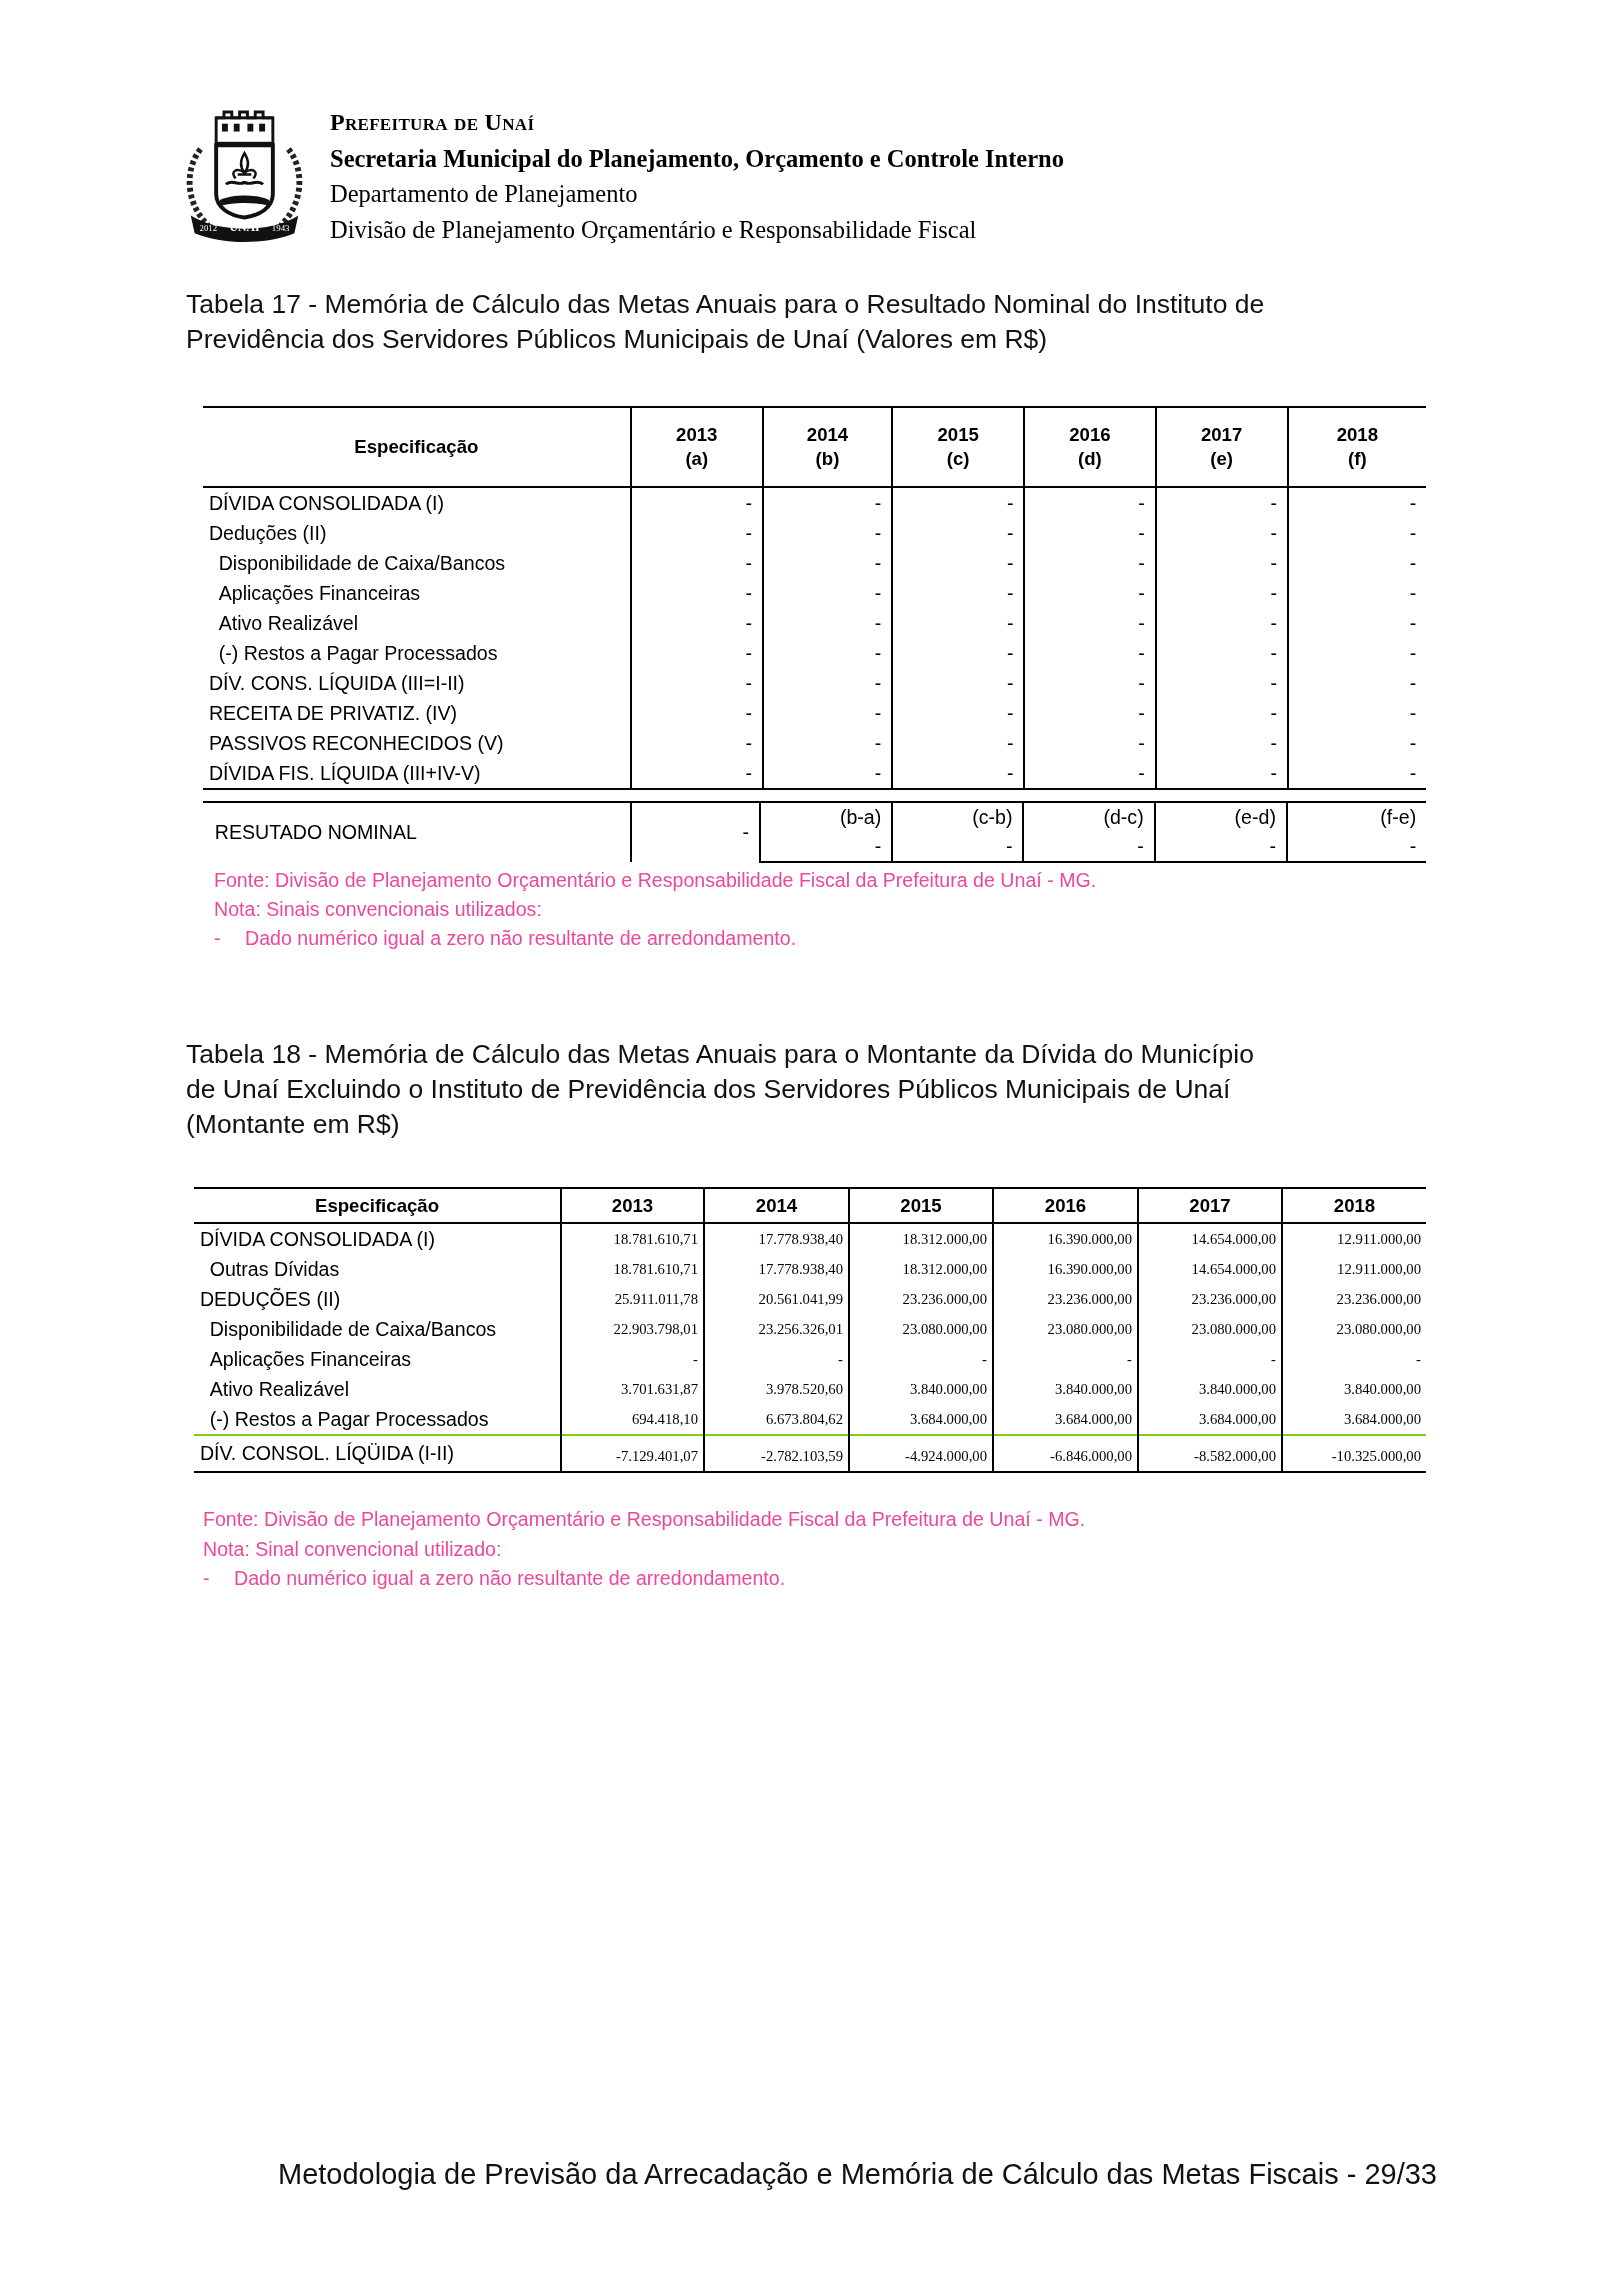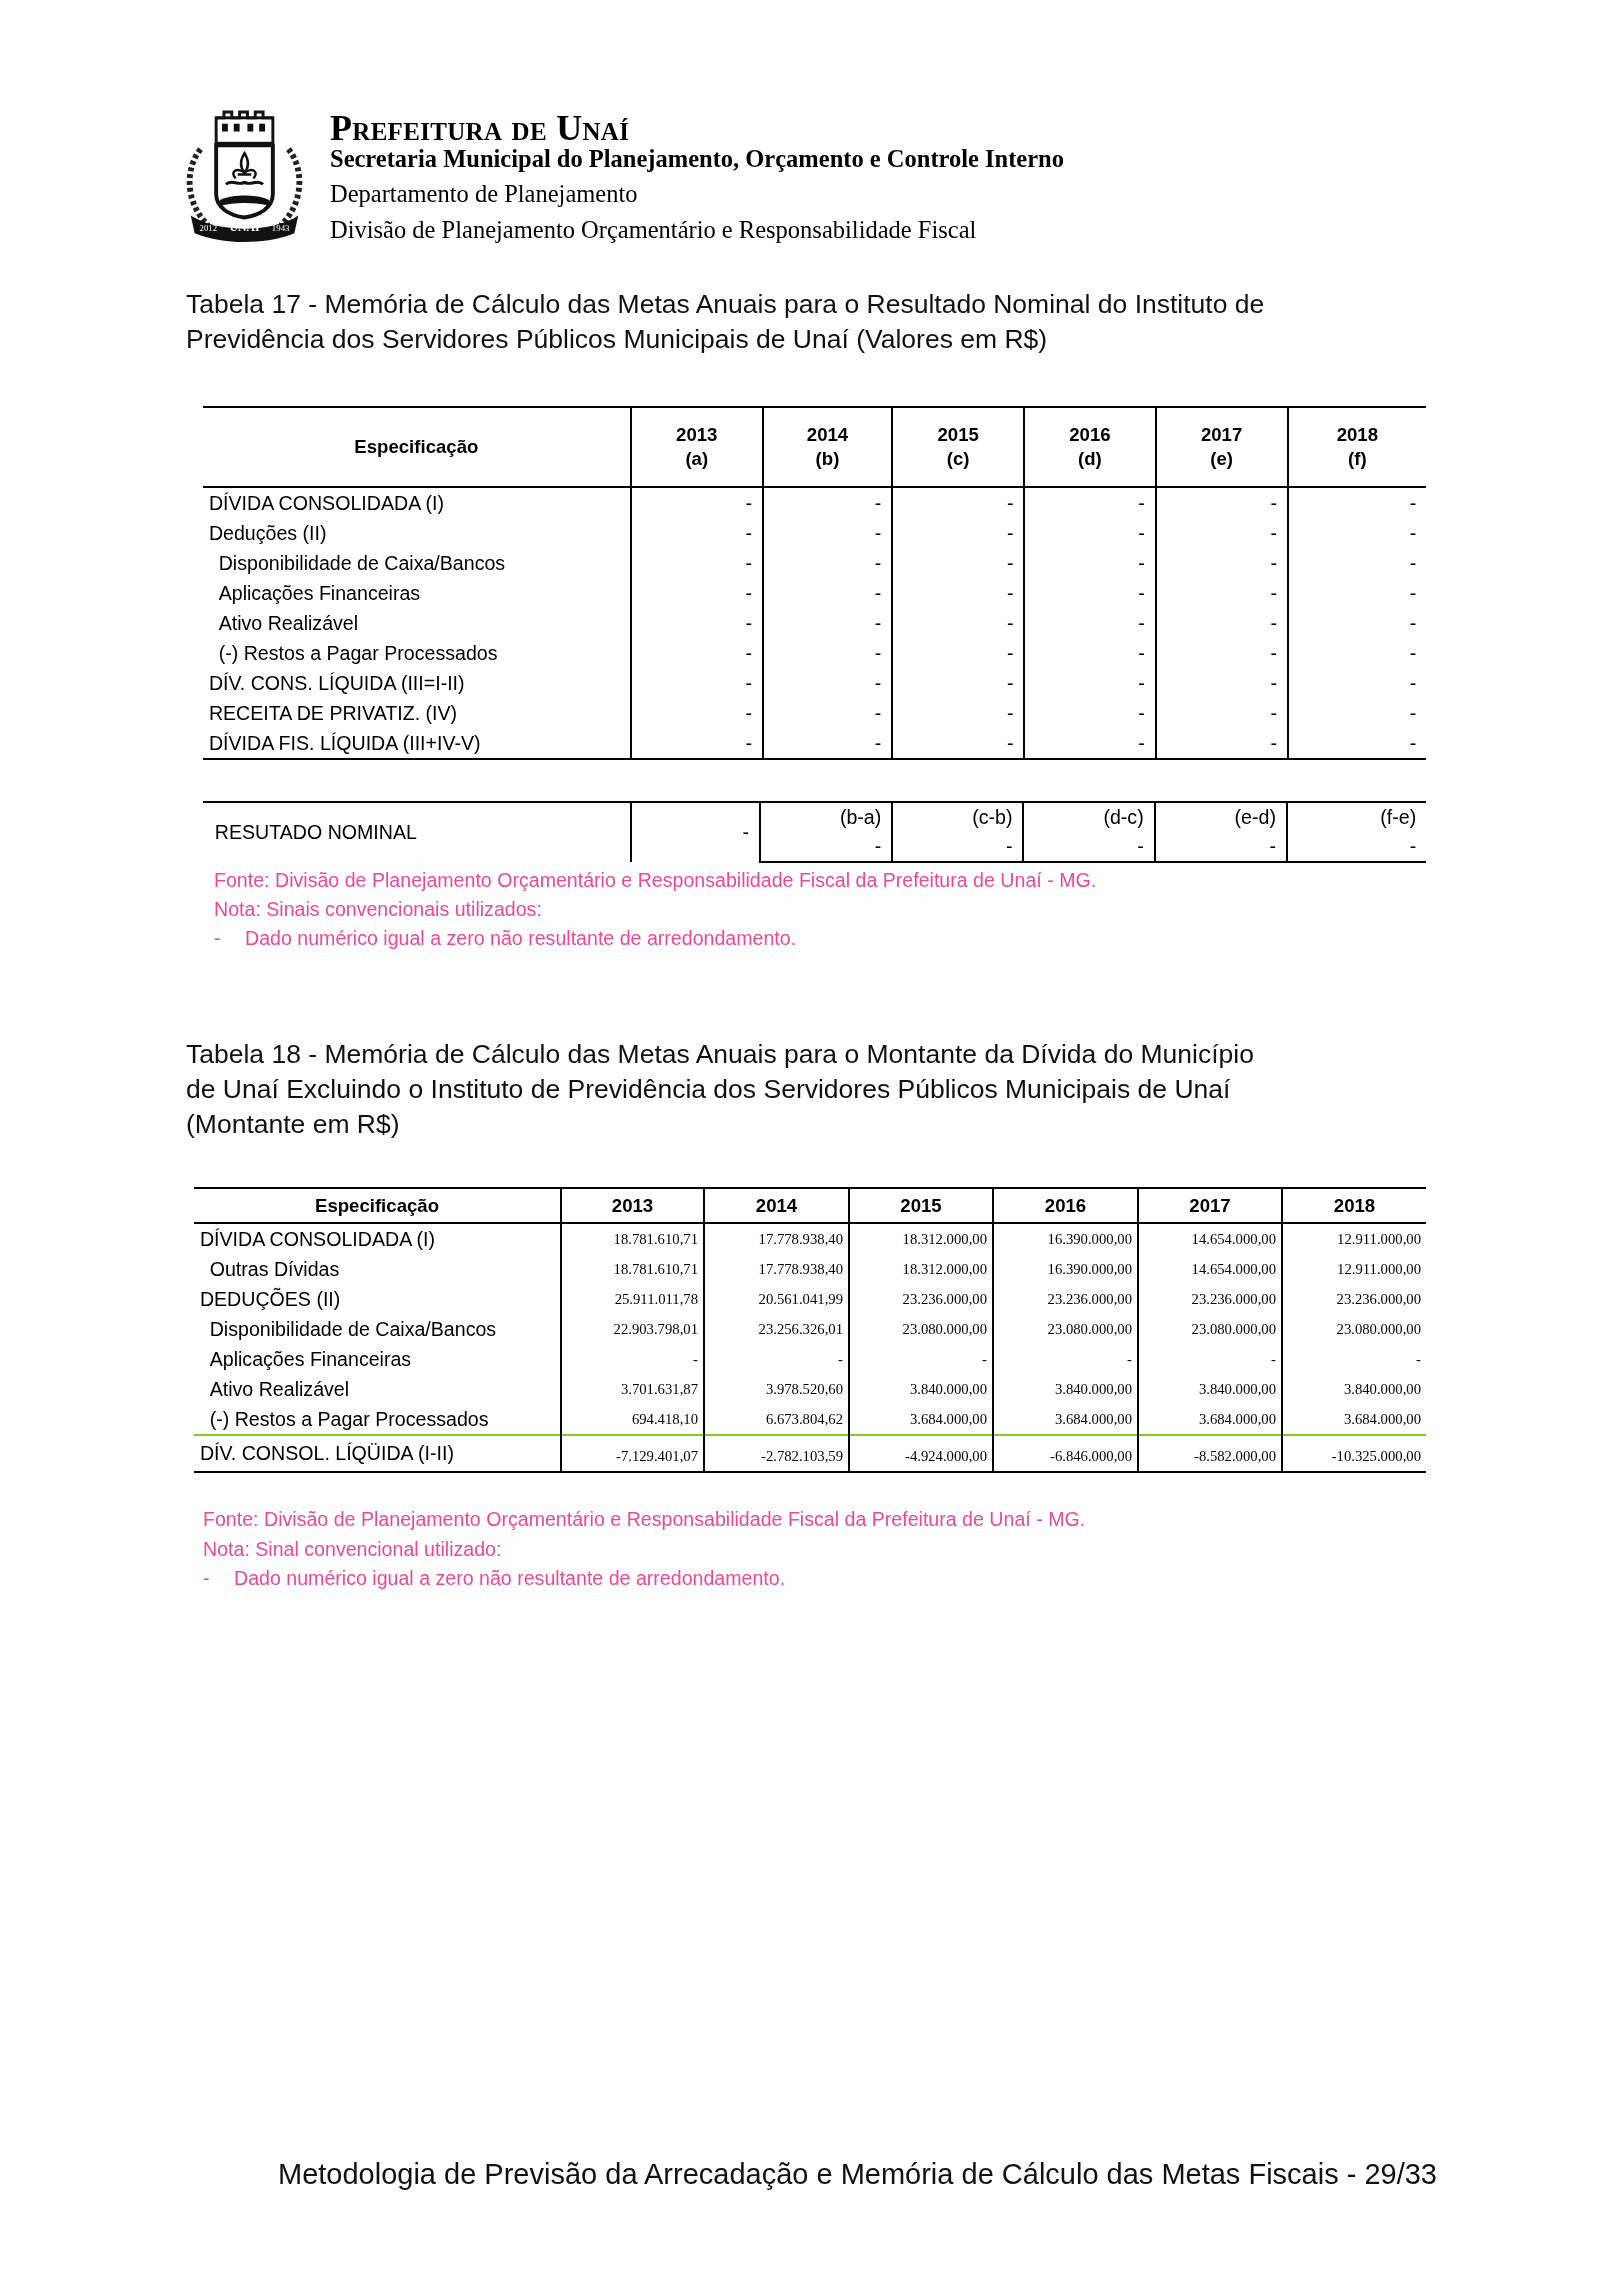--- a/index.html
+++ b/index.html
@@ -5,21 +5,21 @@
   html, body { margin: 0; padding: 0; background: #ffffff; }
   body {
     width: 1620px; height: 2293px; position: relative; overflow: hidden;
     font-family: "Liberation Sans", sans-serif; color: #000;
   }
   .abs { position: absolute; }
 
   
   #logo { left: 179px; top: 110px; width: 131px; height: 133px; }
   .hdr { left: 330px; font-family: "Liberation Serif", serif; white-space: nowrap; line-height: 1; }
-  #hdr-org   { top: 110px; font-size: 36px; font-variant: small-caps; font-weight: bold; letter-spacing: 0.3px; }
+  #hdr-org   { top: 110px; font-size: 24px; font-variant: small-caps; font-weight: bold; letter-spacing: 0.3px; }
   #hdr-sec   { top: 147px; font-size: 24.5px; font-weight: bold; }
   #hdr-dept  { top: 182px; font-size: 24.5px; }
   #hdr-div   { top: 218px; font-size: 24.5px; }
 
   
   .caption {
     left: 186px; width: 1274px; text-align: left;
     font-size: 26.5px; line-height: 35px; color: #111;
   }
   #t17-caption { top: 287px; }
@@ -205,20 +205,29 @@
         <td>DÍV. CONS. LÍQUIDA (III=I-II)</td>
         <td class="vline num">-</td>
         <td class="vline num">-</td>
         <td class="vline num">-</td>
         <td class="vline num">-</td>
         <td class="vline num">-</td>
         <td class="vline num">-</td>
       </tr>
       <tr>
         <td>RECEITA DE PRIVATIZ. (IV)</td>
+        <td class="vline num">-</td>
+        <td class="vline num">-</td>
+        <td class="vline num">-</td>
+        <td class="vline num">-</td>
+        <td class="vline num">-</td>
+        <td class="vline num">-</td>
+      </tr>
+      <tr>
+        <td>PASSIVOS RECONHECIDOS (V)</td>
         <td class="vline num">-</td>
         <td class="vline num">-</td>
         <td class="vline num">-</td>
         <td class="vline num">-</td>
         <td class="vline num">-</td>
         <td class="vline num">-</td>
       </tr>
       <tr class="last">
         <td>DÍVIDA FIS. LÍQUIDA (III+IV-V)</td>
         <td class="vline num">-</td>

